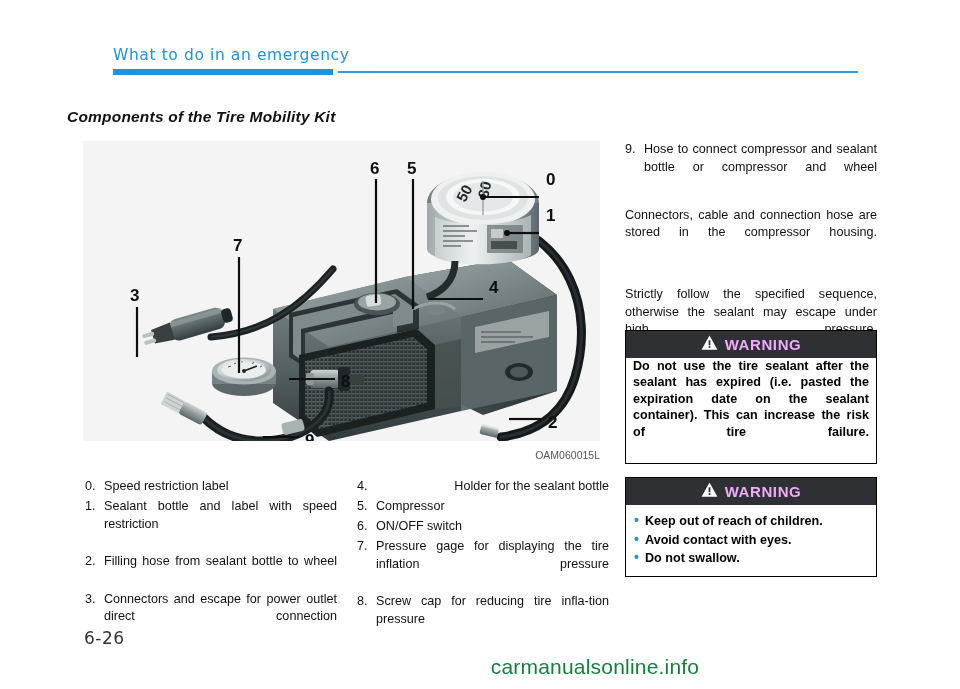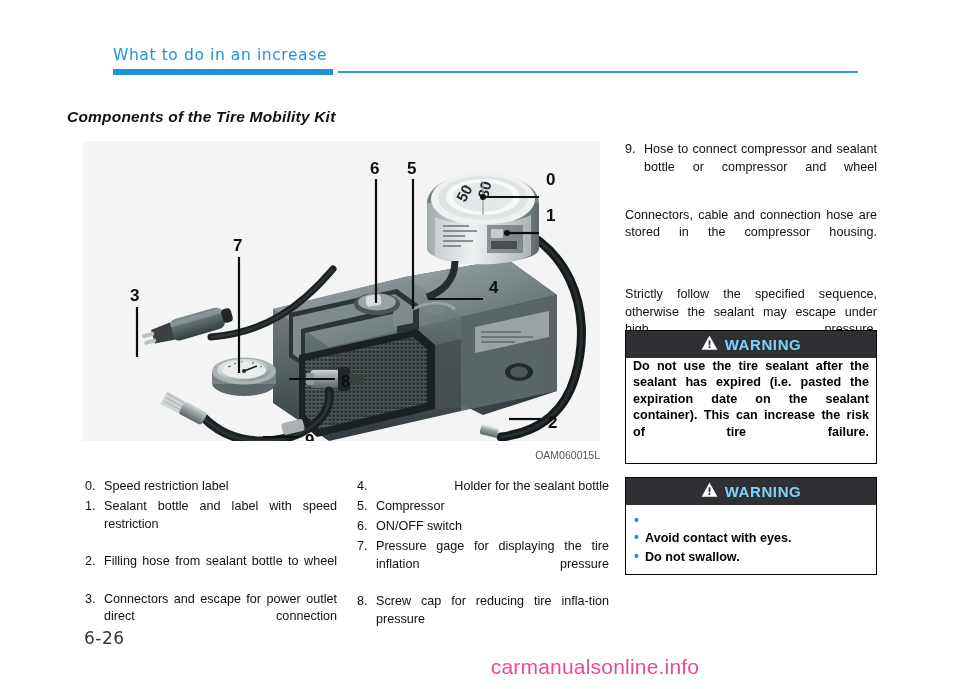--- a/index.html
+++ b/index.html
@@ -80,21 +80,21 @@
   .gap { height: 14px; }
 
   
   .warn {
     position: absolute; left: 625px; width: 252px;
     border: 1.6px solid #000; background: #fff;
   }
   .warn-1 { top: 330px; }
   .warn-2 { top: 477px; }
   .warn-head {
-    background: #2e3033; color: #7dd3fc;
+    background: #2e3033; color: #f0abfc;
     height: 27px; display: flex; align-items: center; justify-content: center;
     gap: 7px;
   }
   .warn-head .wtext {
     font-size: 15px; font-weight: bold; letter-spacing: .6px;
   }
   .warn-body {
     padding: 0 7px 7px 7px;
     font-size: 12.6px; line-height: 16.4px; font-weight: bold; color: #000;
     text-align: justify;
@@ -109,30 +109,30 @@
 
   
   .folio {
     position: absolute; left: 84px; top: 628px;
     font-size: 17px; color: #333;
     font-family: "DejaVu Sans", sans-serif; letter-spacing: .5px;
   }
   .watermark {
     position: absolute; left: 0; top: 655px; width: 960px;
     text-align: center; padding-left: 230px;
-    font-size: 21px; color: #ec4899; letter-spacing: .2px;
+    font-size: 21px; color: #15803d; letter-spacing: .2px;
   }
   .callout-num { font: bold 17px "Liberation Sans", sans-serif; fill: #0e0e0e; }
 </style>
 </head>
 <body>
 
 <div class="page">
 
-  <div class="runhead">What to do in an increase</div>
+  <div class="runhead">What to do in an emergency</div>
   <div class="runhead-bar"></div>
   <div class="runhead-rule"></div>
 
   <div class="sec-title">Components of the Tire Mobility Kit</div>
 
   <div class="figure">
     <svg width="517" height="300" viewBox="0 0 517 300" xmlns="http://www.w3.org/2000/svg">
       <defs>
         <linearGradient id="gBody" x1="0" y1="0" x2="0" y2="1">
           <stop offset="0" stop-color="#7d8a8c"></stop>
@@ -420,20 +420,21 @@
           <rect x="7.6" y="5.3" width="1.8" height="5" fill="#2e3033"></rect>
           <rect x="7.6" y="11.2" width="1.8" height="1.8" fill="#2e3033"></rect>
         </svg>
       </span>
       <span class="wtext">WARNING</span>
     </div>
     <div class="warn-body" style="padding:7px 7px 8px 8px">
       <ul class="blist">
         <li>
           <span class="bullet">•</span>
+          <span>Keep out of reach of children.</span>
         </li>
         <li>
           <span class="bullet">•</span>
           <span>Avoid contact with eyes.</span>
         </li>
         <li>
           <span class="bullet">•</span>
           <span>Do not swallow.</span>
         </li>
       </ul>

